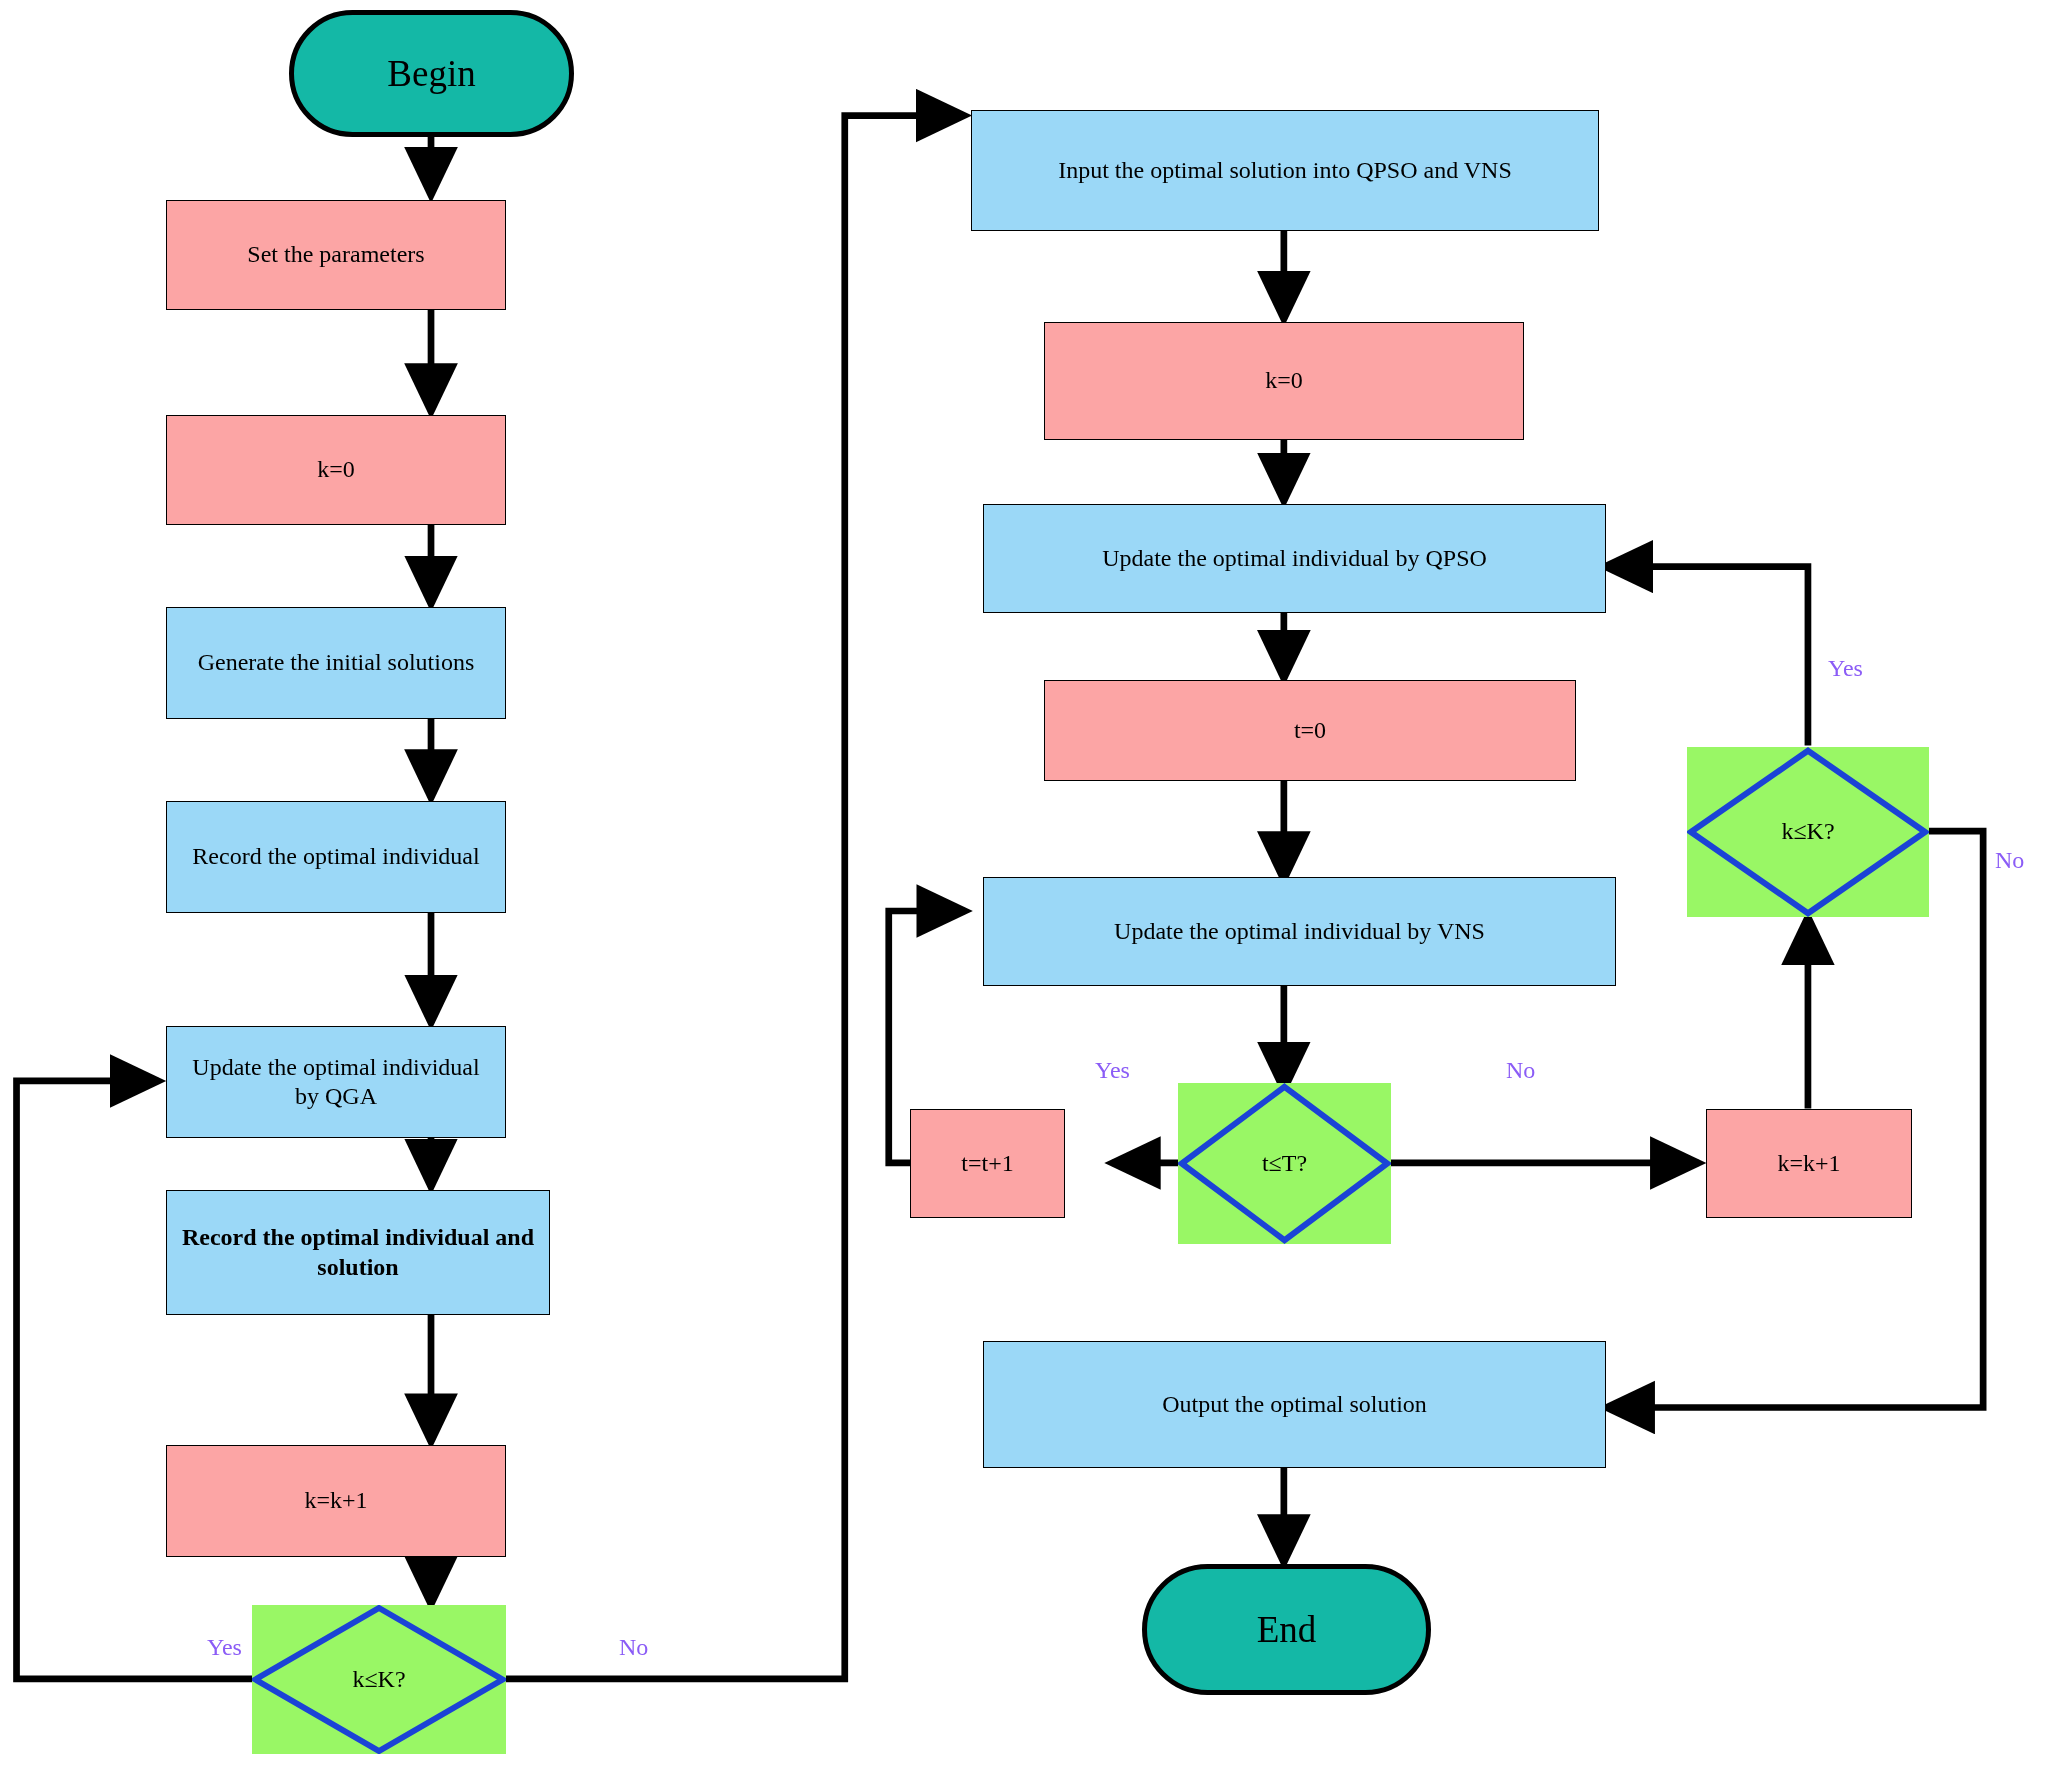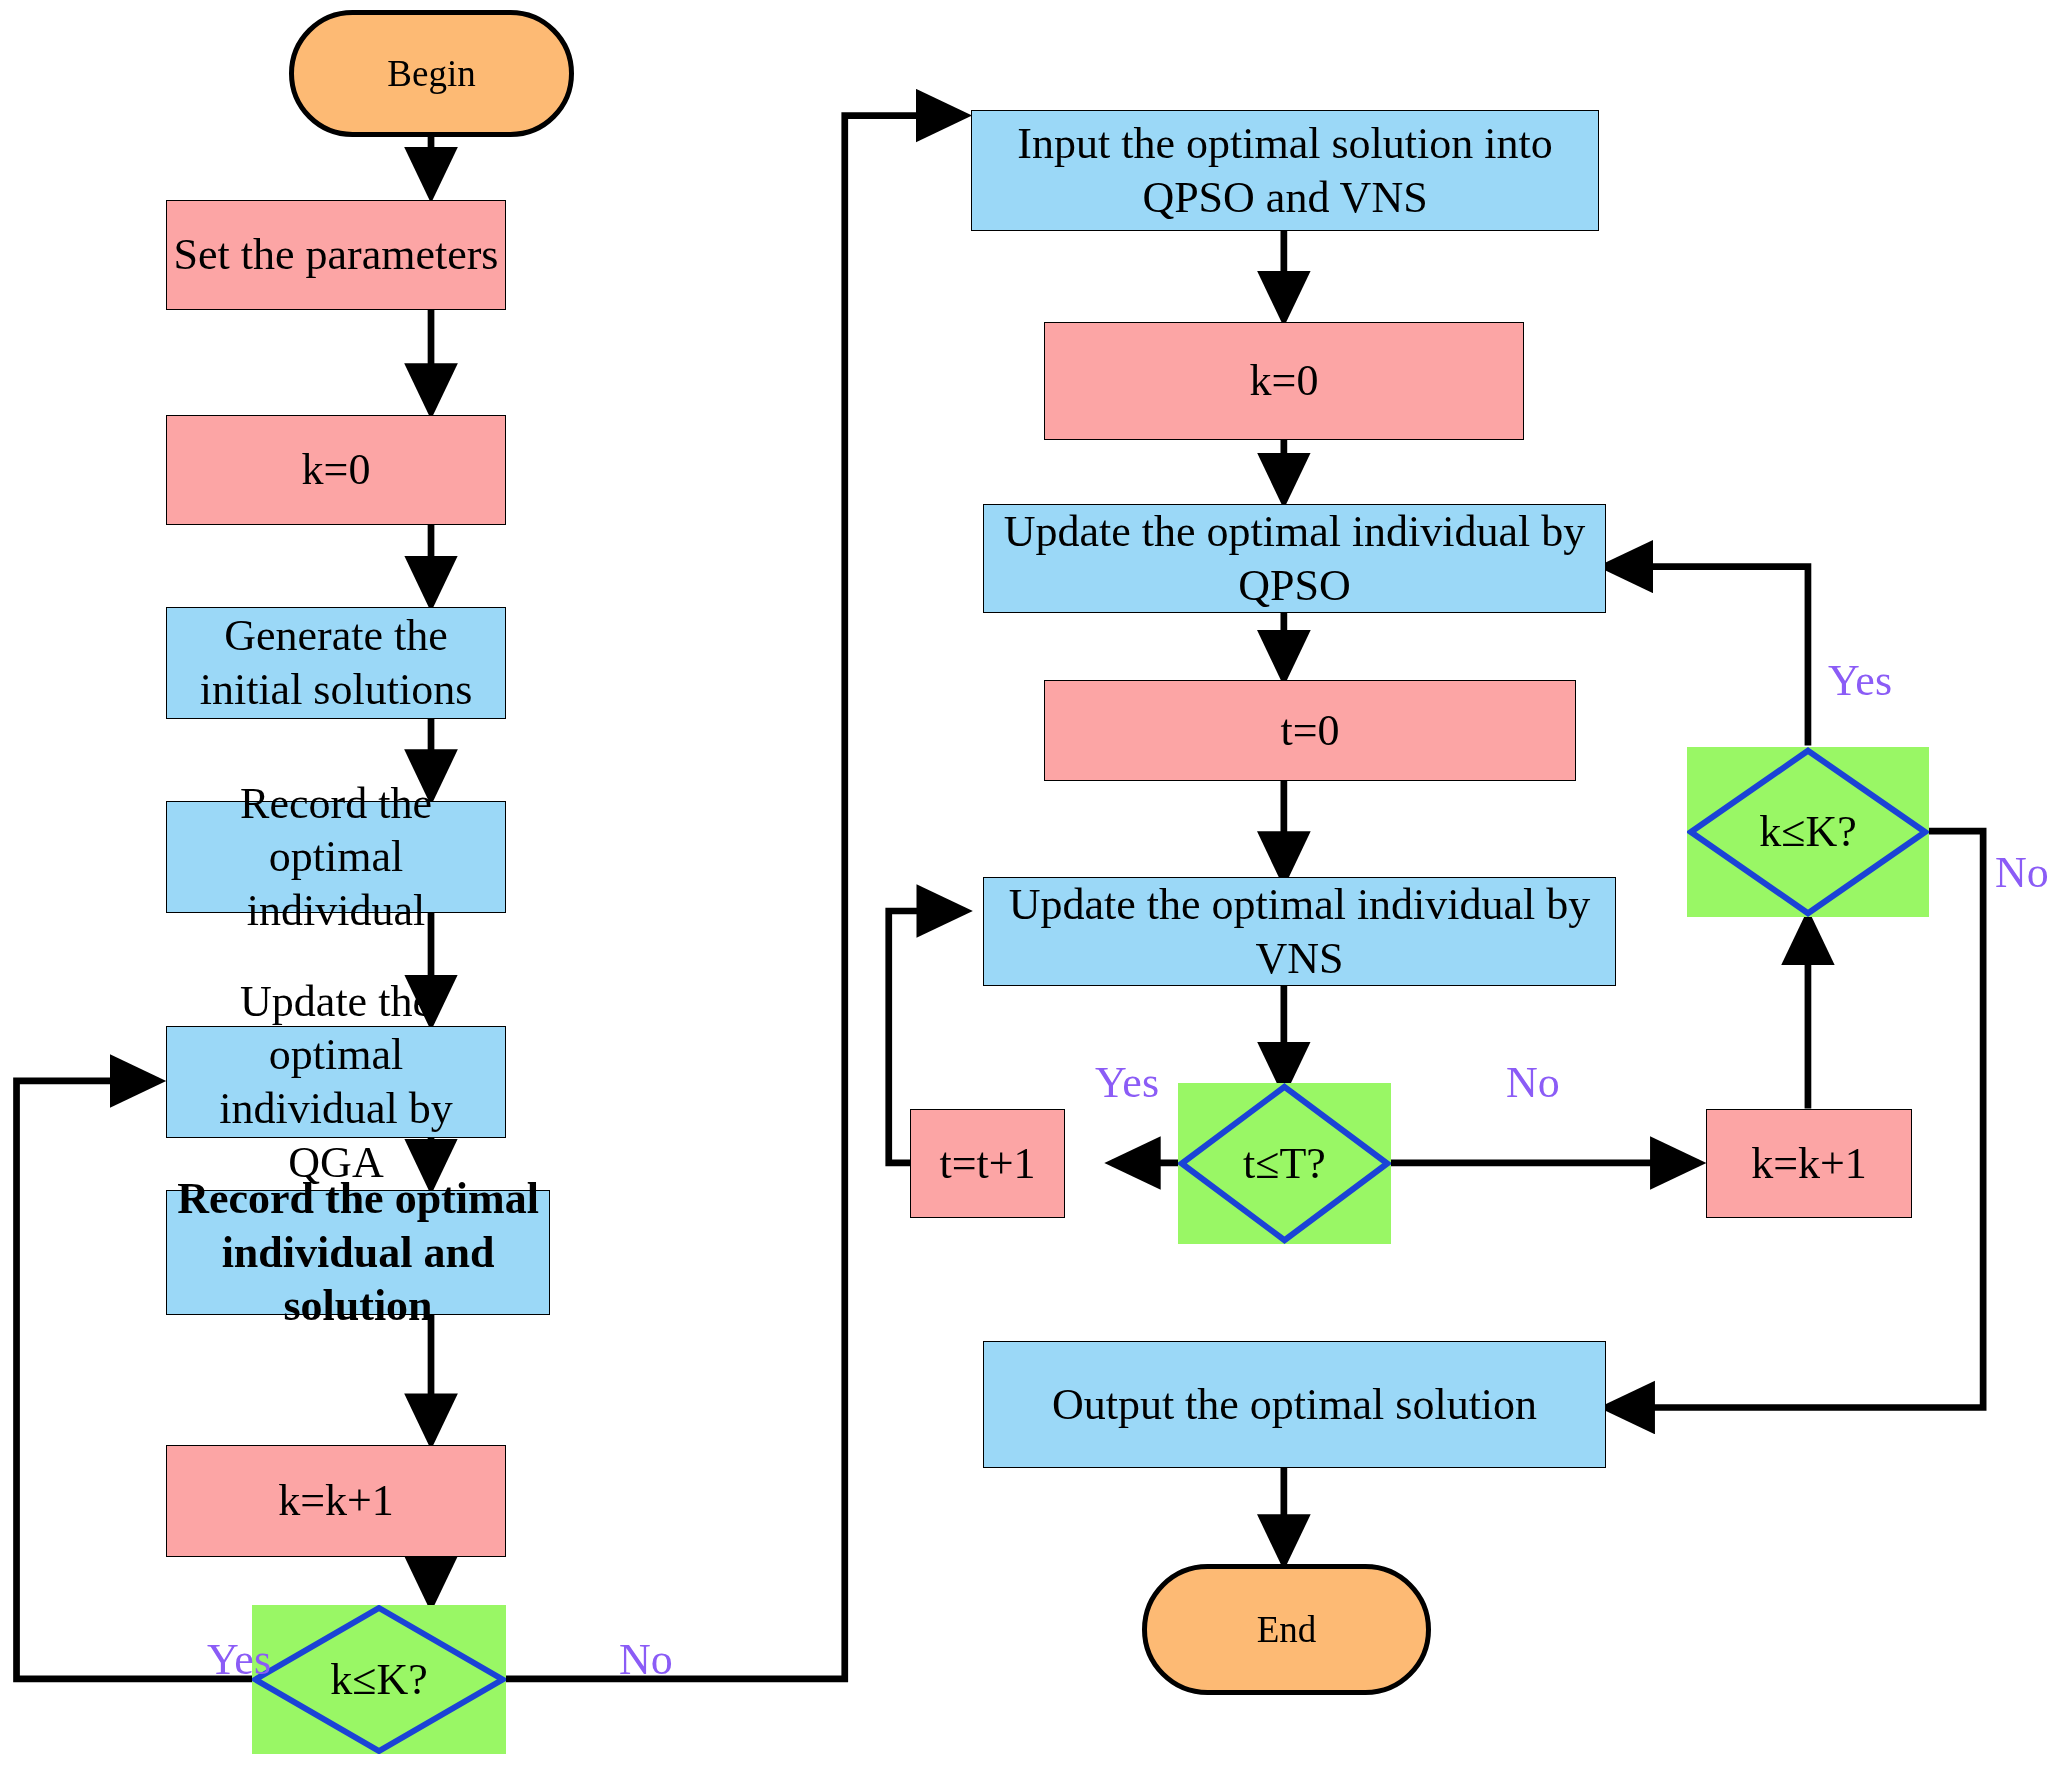--- a/index.html
+++ b/index.html
@@ -17,38 +17,38 @@
     display:flex;align-items:center;justify-content:center;
     text-align:center;
     color:#000000;
     line-height:1.22;
     z-index:3;
   }
   .proc{border:1.5px solid #000000;}
   .green{background:#fca5a5;}
   .blue{background:#9BD8F7;}
   .term{
-    background:#fdba74;
+    background:#14b8a6;
     border:5.2px solid #000000;
     border-radius:67px;
   }
   .diamond{
     background:#99F765;
     z-index:3;
   }
   .diamond .dlabel{
     position:relative;z-index:4;
   }
   .edgelabel{
     position:absolute;
     color:#8b5cf6;
     z-index:4;
     white-space:nowrap;
   }
-  .t48{font-size:44px;}
+  .t48{font-size:24px;}
   .t50{font-size:37px;}
 </style>
 </head>
 <body>
 
 <div id="stage">
 
   <svg id="wires" viewBox="0 0 2771 2385" xmlns="http://www.w3.org/2000/svg">
     <defs>
       <marker id="ah" markerWidth="10" markerHeight="10" refX="7.2" refY="4" orient="auto" markerUnits="strokeWidth">

